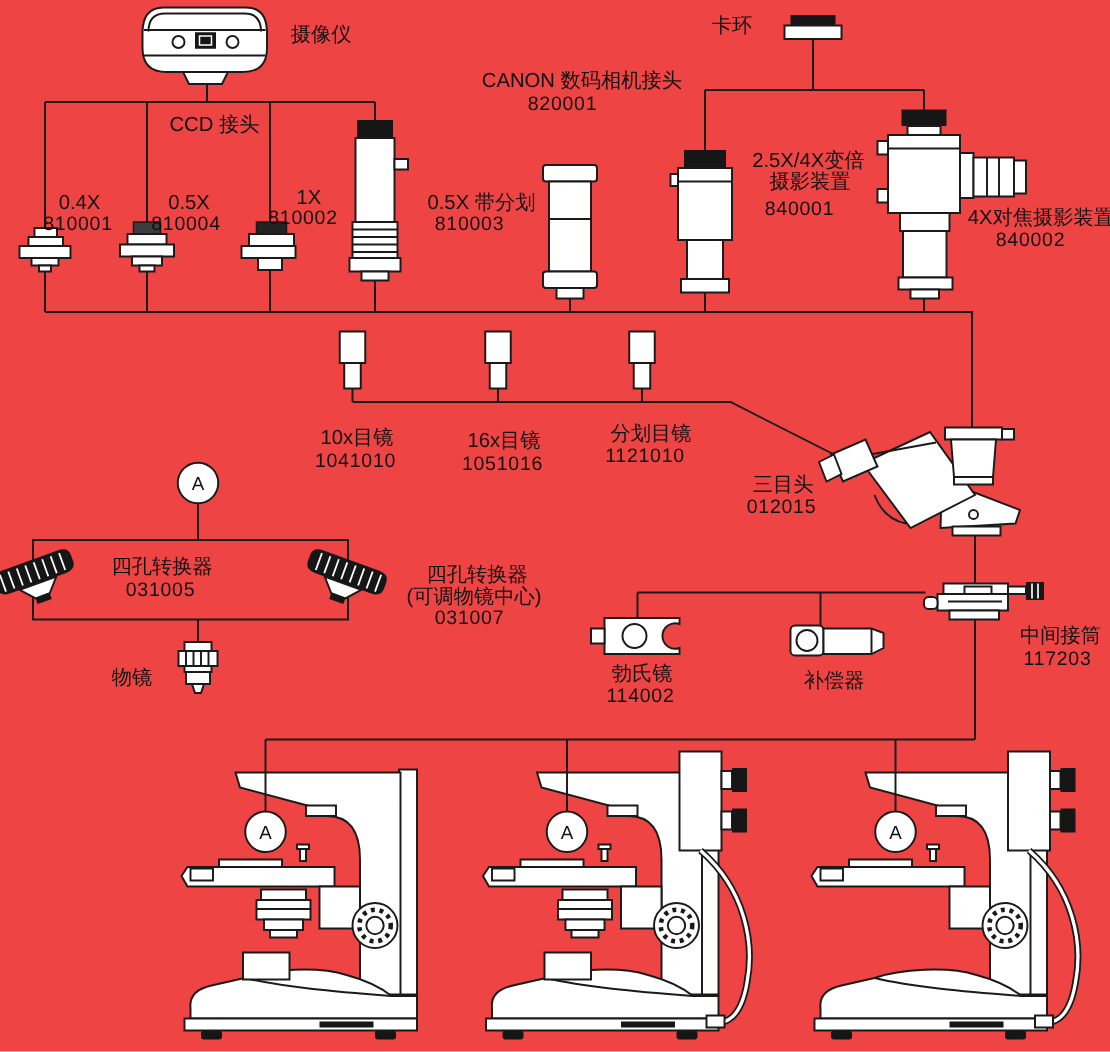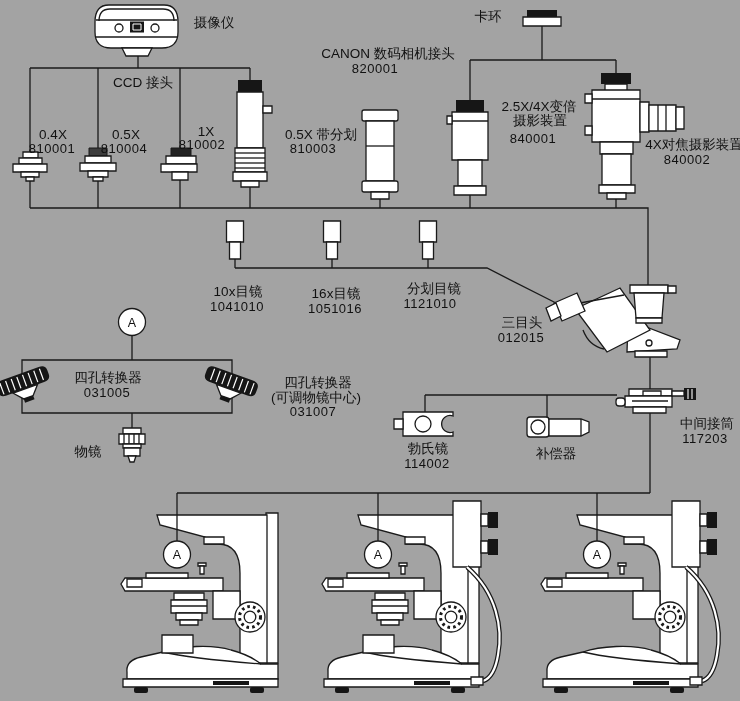--- a/index.html
+++ b/index.html
@@ -1,16 +1,16 @@
 <!DOCTYPE html>
 <html><head>
 <meta charset="utf-8">
 <style>
   html,body{margin:0;padding:0;background:#fff;}
-  #stage{position:relative;width:740px;height:701px;background:#a3a3a3;overflow:hidden;
+  #stage{position:relative;width:740px;height:701px;background:#ef4444;overflow:hidden;
          font-family:"Liberation Sans","DejaVu Sans",sans-serif;}
   svg{position:absolute;left:0;top:0;}
   svg *{vector-effect:non-scaling-stroke;}
   .ln{stroke:#1a1a1a;stroke-width:1.3;fill:none;}
   .w{fill:#ffffff;stroke:#1a1a1a;stroke-width:1.3;}
   .b{fill:#161616;stroke:none;}
   .lbl{font-size:13.5px;fill:#111;stroke:none;font-family:"Liberation Sans","DejaVu Sans",sans-serif;}
   .code{font-size:13px;fill:#111;stroke:none;letter-spacing:.5px;font-family:"Liberation Sans","DejaVu Sans",sans-serif;}
   .mid{text-anchor:middle;}
   .acirc{font-size:12.5px;fill:#111;text-anchor:middle;}

